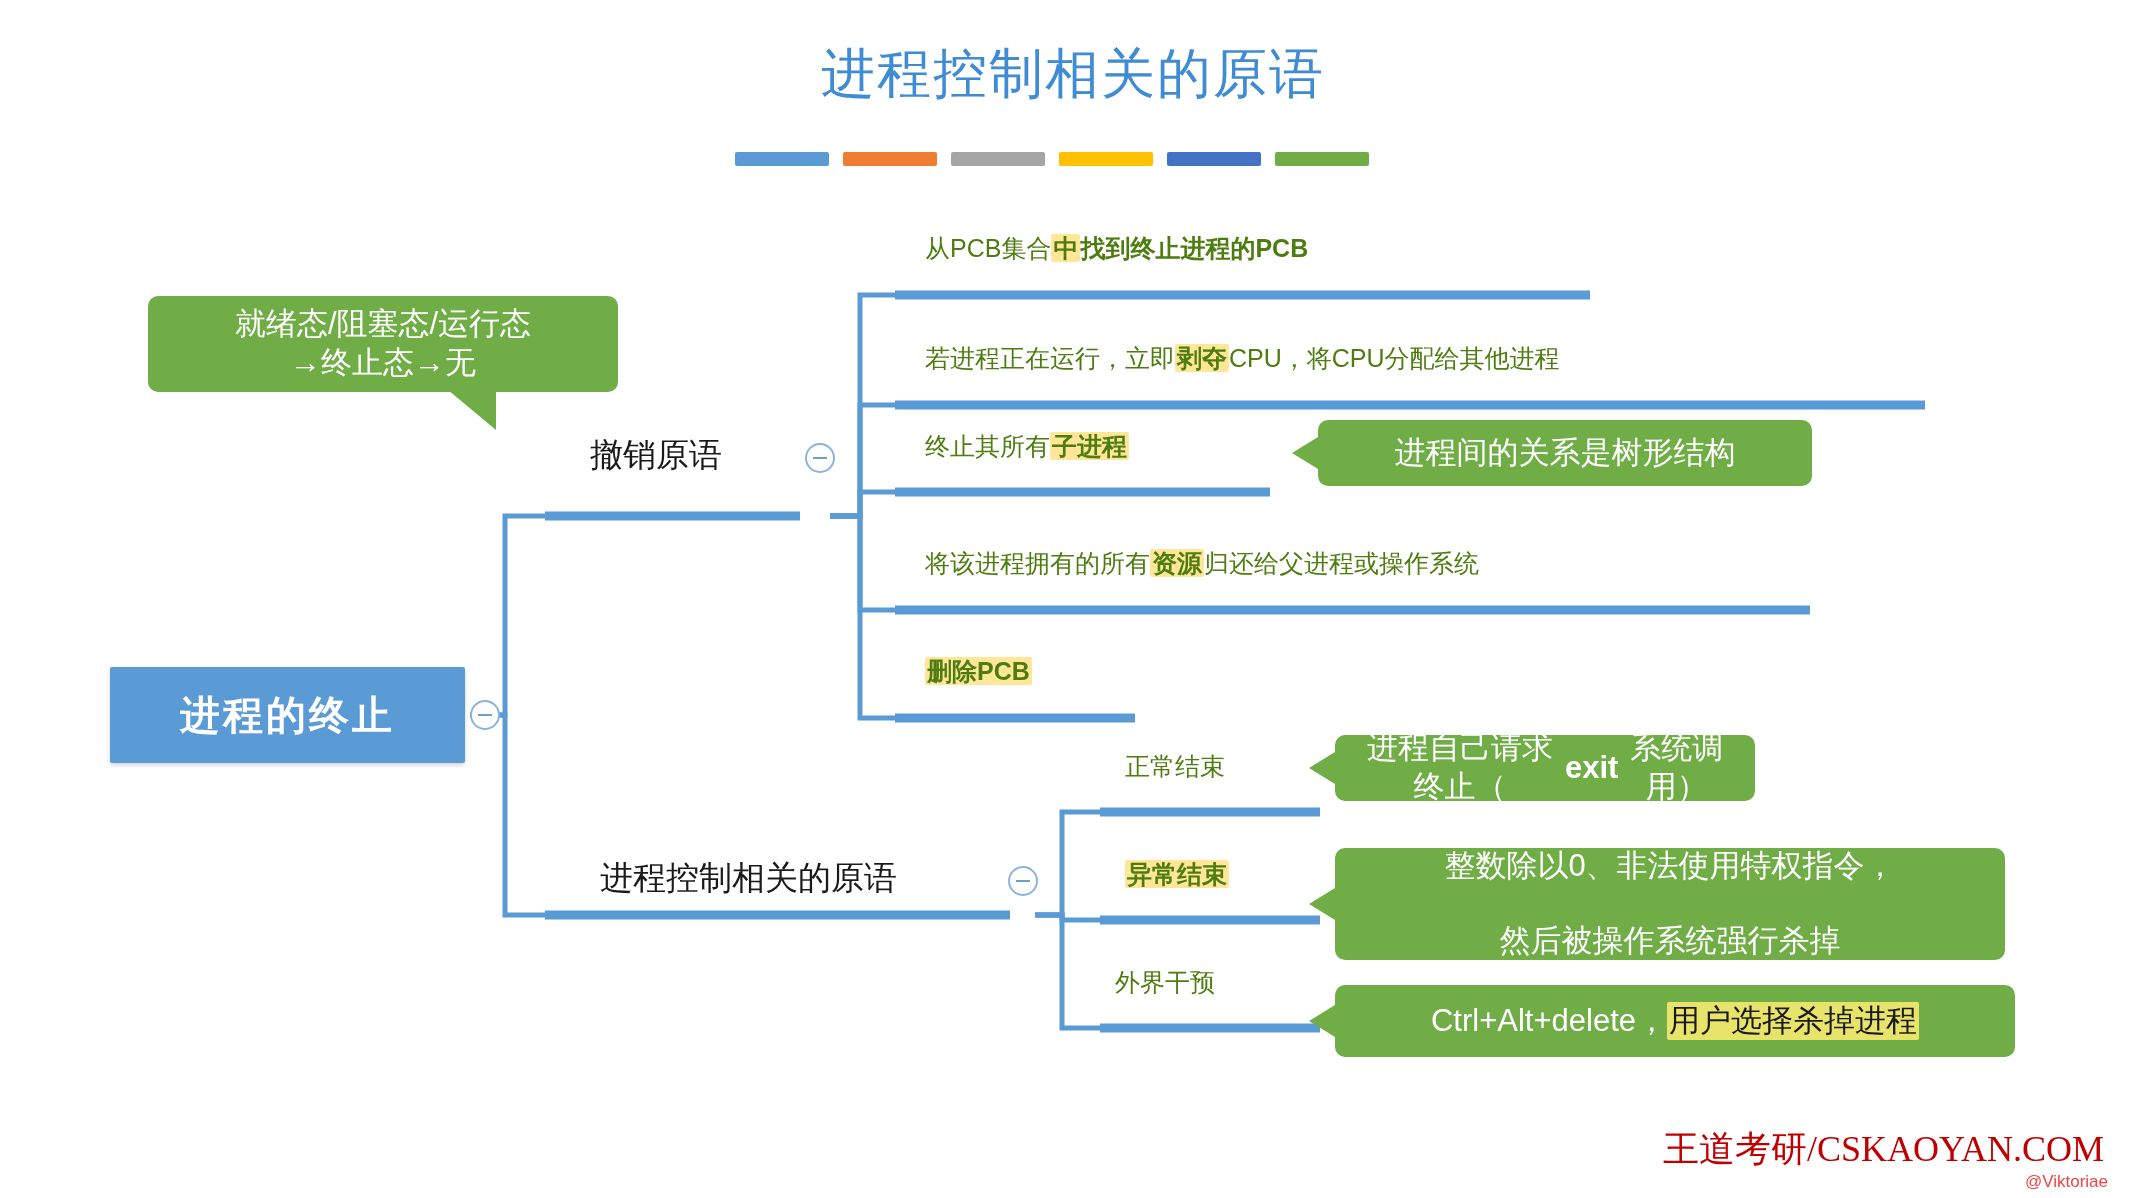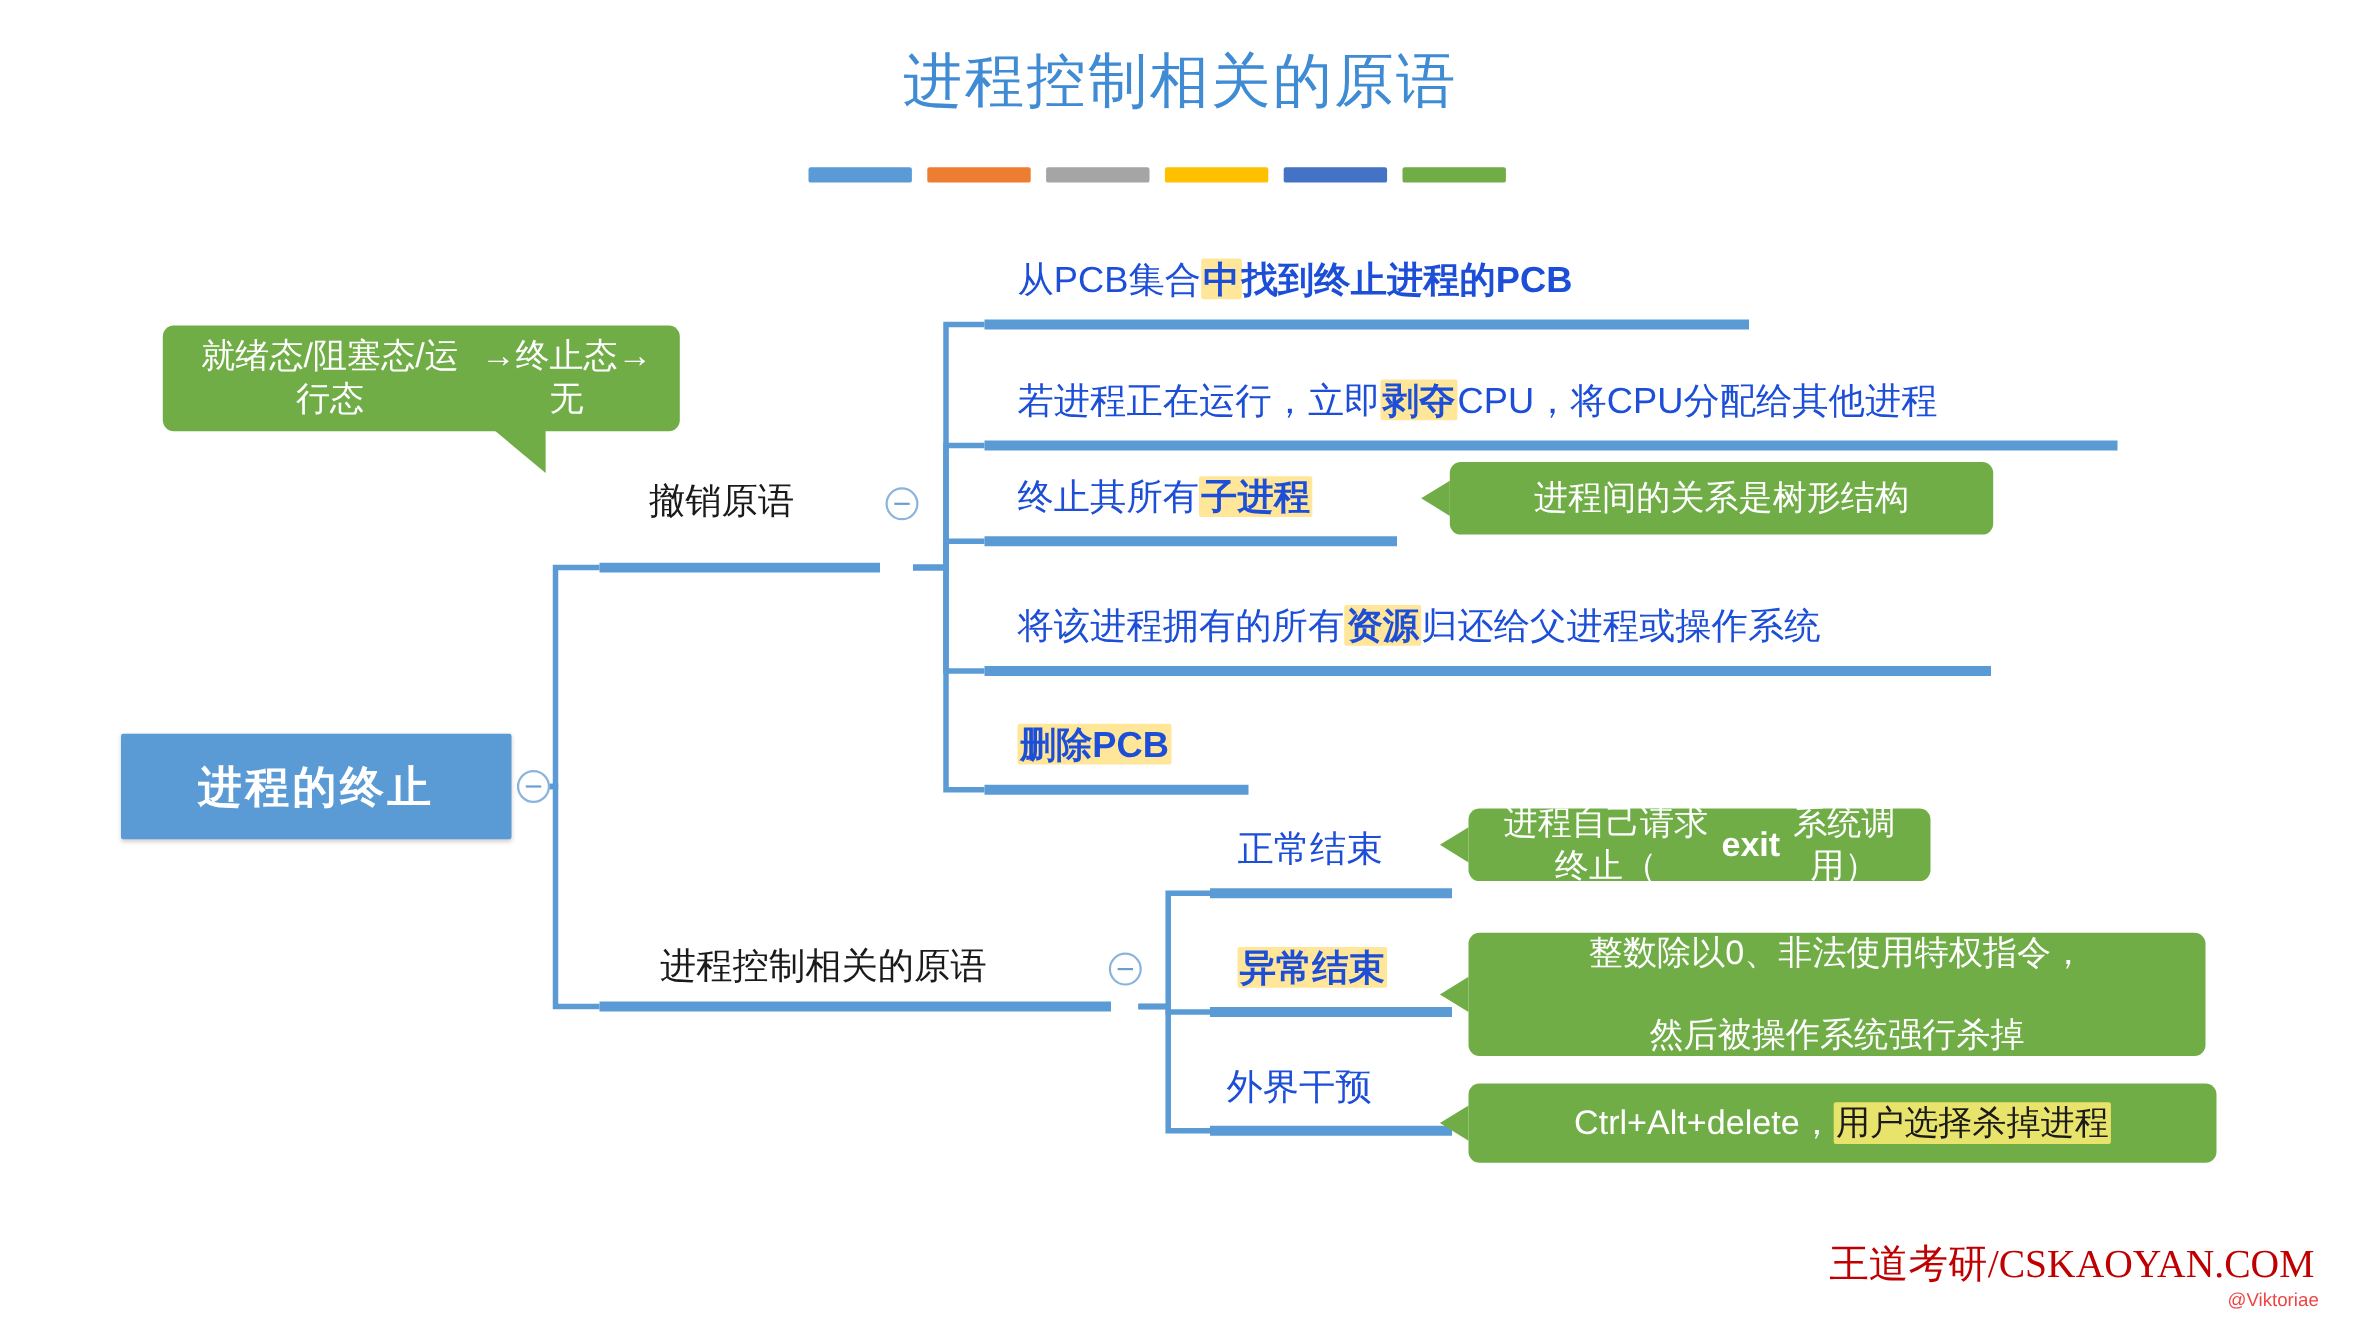--- a/index.html
+++ b/index.html
@@ -75,22 +75,22 @@
     font-size: 40px;
     font-weight: bold;
     display: flex;
     align-items: center;
     justify-content: center;
     letter-spacing: 3px;
     box-shadow: 0 2px 4px rgba(0,0,0,0.18);
   }
   .leaf-label {
     position: absolute;
-    font-size: 33px;
-    color: #1d4ed8;
+    font-size: 25px;
+    color: #4d7c0f;
     white-space: nowrap;
   }
   .hl {
     background: #ffe699;
     padding: 0 2px;
     border-radius: 2px;
   }
   .hl-b {
     background: #ffe699;
     padding: 0 2px;
@@ -256,21 +256,21 @@
 
   <div class="node" style="left:600px; top:858px;">进程控制相关的原语</div>
   <div class="toggle" style="left:1008px; top:866px;"></div>
 
   <div class="leaf-label" style="left:1125px; top:750px;font-family:Liberation Serif, serif;">正常结束</div>
   <div class="leaf-label" style="left:1125px; top:858px;">
     <span class="hl-b">异常结束</span>
   </div>
   <div class="leaf-label" style="left:1115px; top:966px;">外界干预</div>
 
-  <div class="callout tail-bl" style="left:148px; top:296px; width:470px; height:96px; ">
+  <div class="callout tail-bl" style="left:148px; top:296px; width:470px; height:96px; flex-direction:column;">
     <div>就绪态/阻塞态/运行态</div>
     <div>→终止态→无</div>
   </div>
 
   <div class="callout tail-left" style="left:1318px; top:420px; width:494px; height:66px;">
     <span>进程间的关系是树形结构</span>
   </div>
 
   <div class="callout tail-left" style="left:1335px; top:735px; width:420px; height:66px;">
     <span>进程自己请求终止（</span>

